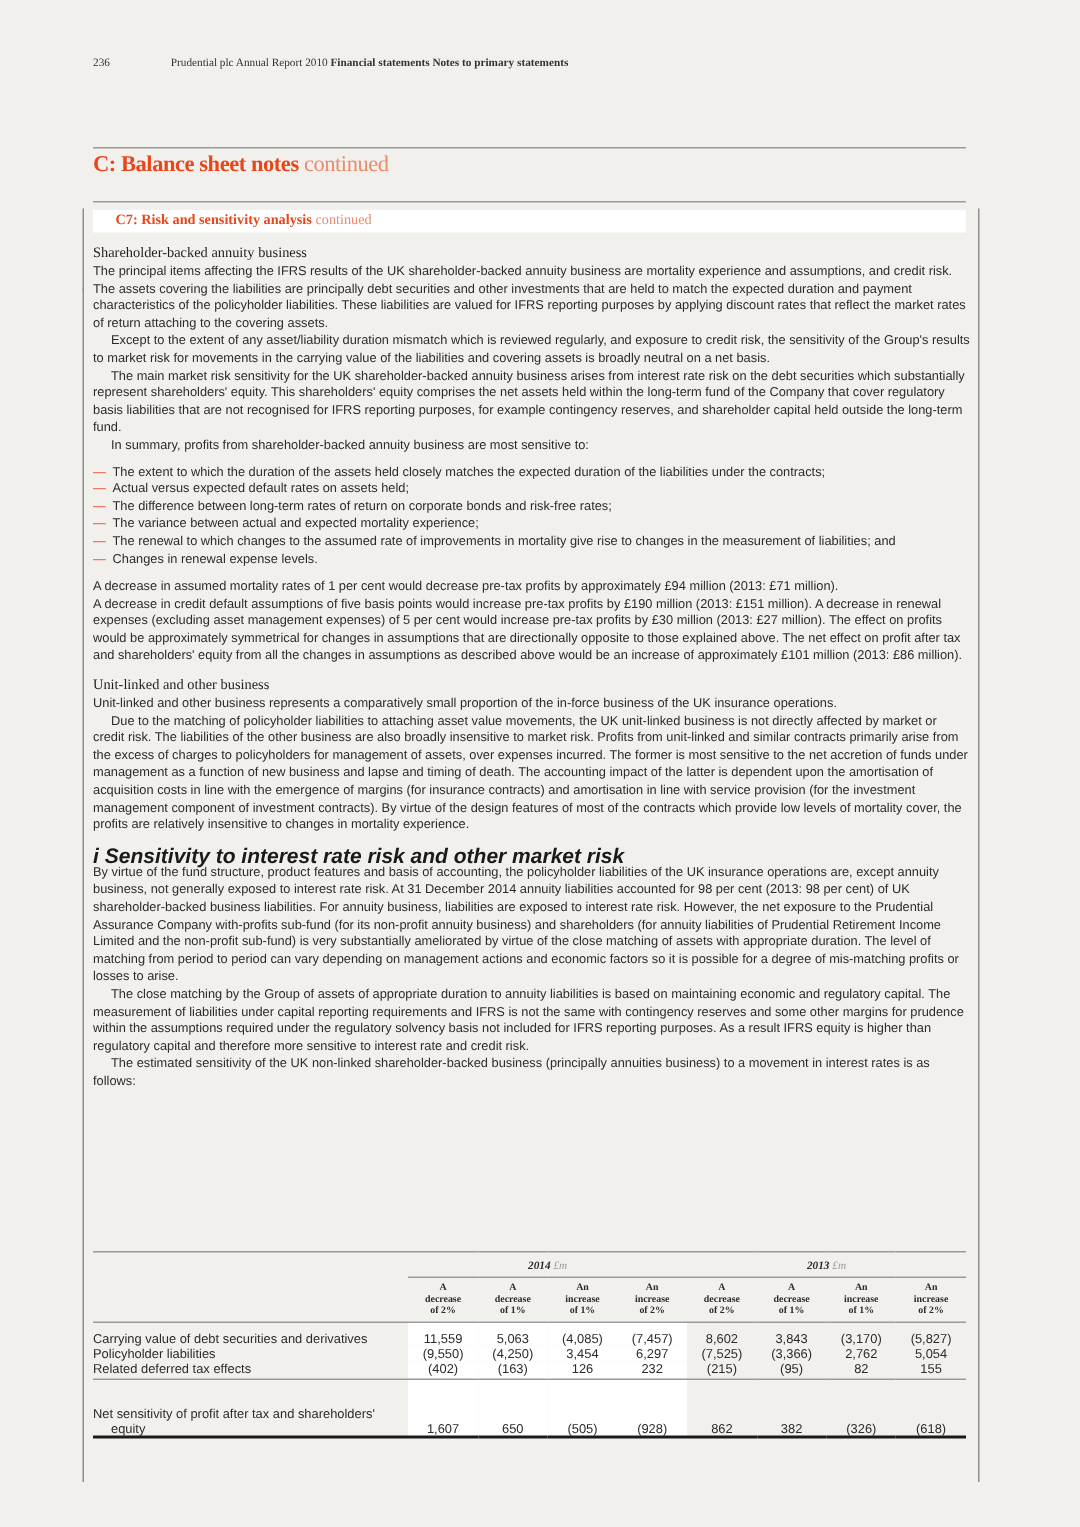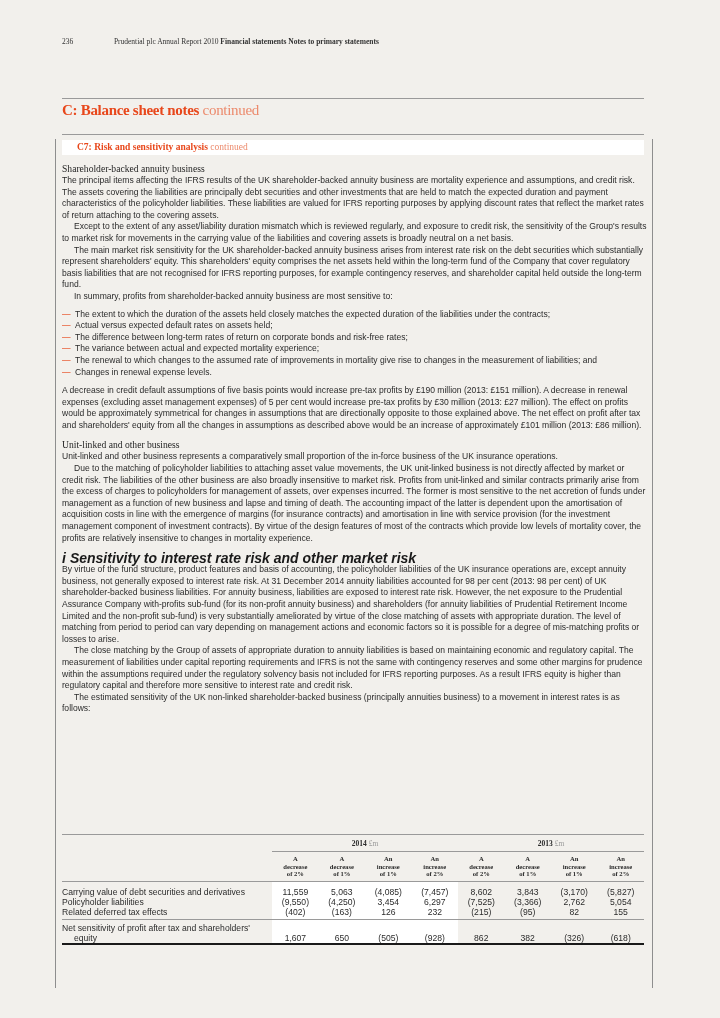--- a/index.html
+++ b/index.html
@@ -56,37 +56,38 @@
   .body h4 .i-icon { font-style: italic; margin-right: 4px; }
   table.sens {
     position: absolute; left: 62px; top: 834px; width: 582px;
     border-collapse: collapse; font-size: 8.6px; color: #2b2b2b;
   }
   table.sens td, table.sens th { padding: 0 3px; text-align: center; white-space: nowrap; }
   table.sens .yr-row th {
     font-family: "Liberation Serif", serif; font-size: 7.5px; font-weight: bold; text-align: center;
     height: 16px; vertical-align: middle;
     border-top: 1px solid #9a9a9a;
+    font-style: italic;
   }
   table.sens .yr-row th.blank { border-top: 1px solid #9a9a9a; }
   table.sens .yr-row th .unit { font-weight: normal; color: #999; }
   table.sens .hd-row th {
     font-family: "Liberation Serif", serif; font-size: 6.6px; line-height: 7.5px; font-weight: bold;
     vertical-align: bottom; padding-top: 3px; padding-bottom: 3px;
     border-top: 1px solid #9a9a9a;
     border-bottom: 1px solid #9a9a9a;
   }
   table.sens .hd-row th.blank { border-top: none; }
   table.sens td.lbl { text-align: left; padding-left: 0; }
   table.sens tr.first td { padding-top: 5px; }
   table.sens tr.last3 td { padding-bottom: 2px; }
   table.sens tr.sub td.num { border-bottom: 1px solid #9a9a9a; }
   table.sens tr.sub td.lbl { border-bottom: 1px solid #9a9a9a; }
   table.sens td.hl { background: #ffffff; }
-  table.sens tr.net td { padding-top: 3px; vertical-align: bottom; border-bottom: 2px solid #1a1a1a; }
+  table.sens tr.net td { padding-top: 17px; vertical-align: bottom; border-bottom: 2px solid #1a1a1a; }
   table.sens tr.net td.lbl .l2 { padding-left: 12px; }
 </style>
 </head>
 <body>
 
 <div class="running-head">
   <span class="pg">236</span>
   <span>Prudential plc  Annual Report 2010</span>
   <span class="rh-bold">Financial statements</span>
   <span class="rh-bold">Notes to primary statements</span>
@@ -117,20 +118,21 @@
   <div style="height:6px"></div>
   <ul>
     <li><span class="dash">—</span><span>The extent to which the duration of the assets held closely matches the expected duration of the liabilities under the contracts;</span></li>
     <li><span class="dash">—</span><span>Actual versus expected default rates on assets held;</span></li>
     <li><span class="dash">—</span><span>The difference between long-term rates of return on corporate bonds and risk-free rates;</span></li>
     <li><span class="dash">—</span><span>The variance between actual and expected mortality experience;</span></li>
     <li><span class="dash">—</span><span>The renewal to which changes to the assumed rate of improvements in mortality give rise to changes in the measurement of liabilities; and</span></li>
     <li><span class="dash">—</span><span>Changes in renewal expense levels.</span></li>
   </ul>
   <div style="height:7px"></div>
+  <p>A decrease in assumed mortality rates of 1 per cent would decrease pre-tax profits by approximately £94 million (2013: £71 million).</p>
   <p>A decrease in credit default assumptions of five basis points would increase pre-tax profits by £190 million (2013: £151 million). A decrease in renewal expenses (excluding asset management expenses) of 5 per cent would increase pre-tax profits by £30 million (2013: £27 million). The effect on profits would be approximately symmetrical for changes in assumptions that are directionally opposite to those explained above. The net effect on profit after tax and shareholders' equity from all the changes in assumptions as described above would be an increase of approximately £101 million (2013: £86 million).</p>
   <div class="gap"></div>
   <h3>Unit-linked and other business</h3>
   <p>Unit-linked and other business represents a comparatively small proportion of the in-force business of the UK insurance operations.</p>
   <p class="ind">Due to the matching of policyholder liabilities to attaching asset value movements, the UK unit-linked business is not directly affected by market or credit risk. The liabilities of the other business are also broadly insensitive to market risk. Profits from unit-linked and similar contracts primarily arise from the excess of charges to policyholders for management of assets, over expenses incurred. The former is most sensitive to the net accretion of funds under management as a function of new business and lapse and timing of death. The accounting impact of the latter is dependent upon the amortisation of acquisition costs in line with the emergence of margins (for insurance contracts) and amortisation in line with service provision (for the investment management component of investment contracts). By virtue of the design features of most of the contracts which provide low levels of mortality cover, the profits are relatively insensitive to changes in mortality experience.</p>
   <div class="gap"></div>
   <h4><span class="i-icon">i</span><span>Sensitivity to interest rate risk and other market risk</span></h4>
   <p>By virtue of the fund structure, product features and basis of accounting, the policyholder liabilities of the UK insurance operations are, except annuity business, not generally exposed to interest rate risk. At 31 December 2014 annuity liabilities accounted for 98 per cent (2013: 98 per cent) of UK shareholder-backed business liabilities. For annuity business, liabilities are exposed to interest rate risk. However, the net exposure to the Prudential Assurance Company with-profits sub-fund (for its non-profit annuity business) and shareholders (for annuity liabilities of Prudential Retirement Income Limited and the non-profit sub-fund) is very substantially ameliorated by virtue of the close matching of assets with appropriate duration. The level of matching from period to period can vary depending on management actions and economic factors so it is possible for a degree of mis-matching profits or losses to arise.</p>
   <p class="ind">The close matching by the Group of assets of appropriate duration to annuity liabilities is based on maintaining economic and regulatory capital. The measurement of liabilities under capital reporting requirements and IFRS is not the same with contingency reserves and some other margins for prudence within the assumptions required under the regulatory solvency basis not included for IFRS reporting purposes. As a result IFRS equity is higher than regulatory capital and therefore more sensitive to interest rate and credit risk.</p>
   <p class="ind">The estimated sensitivity of the UK non-linked shareholder-backed business (principally annuities business) to a movement in interest rates is as follows:</p>

